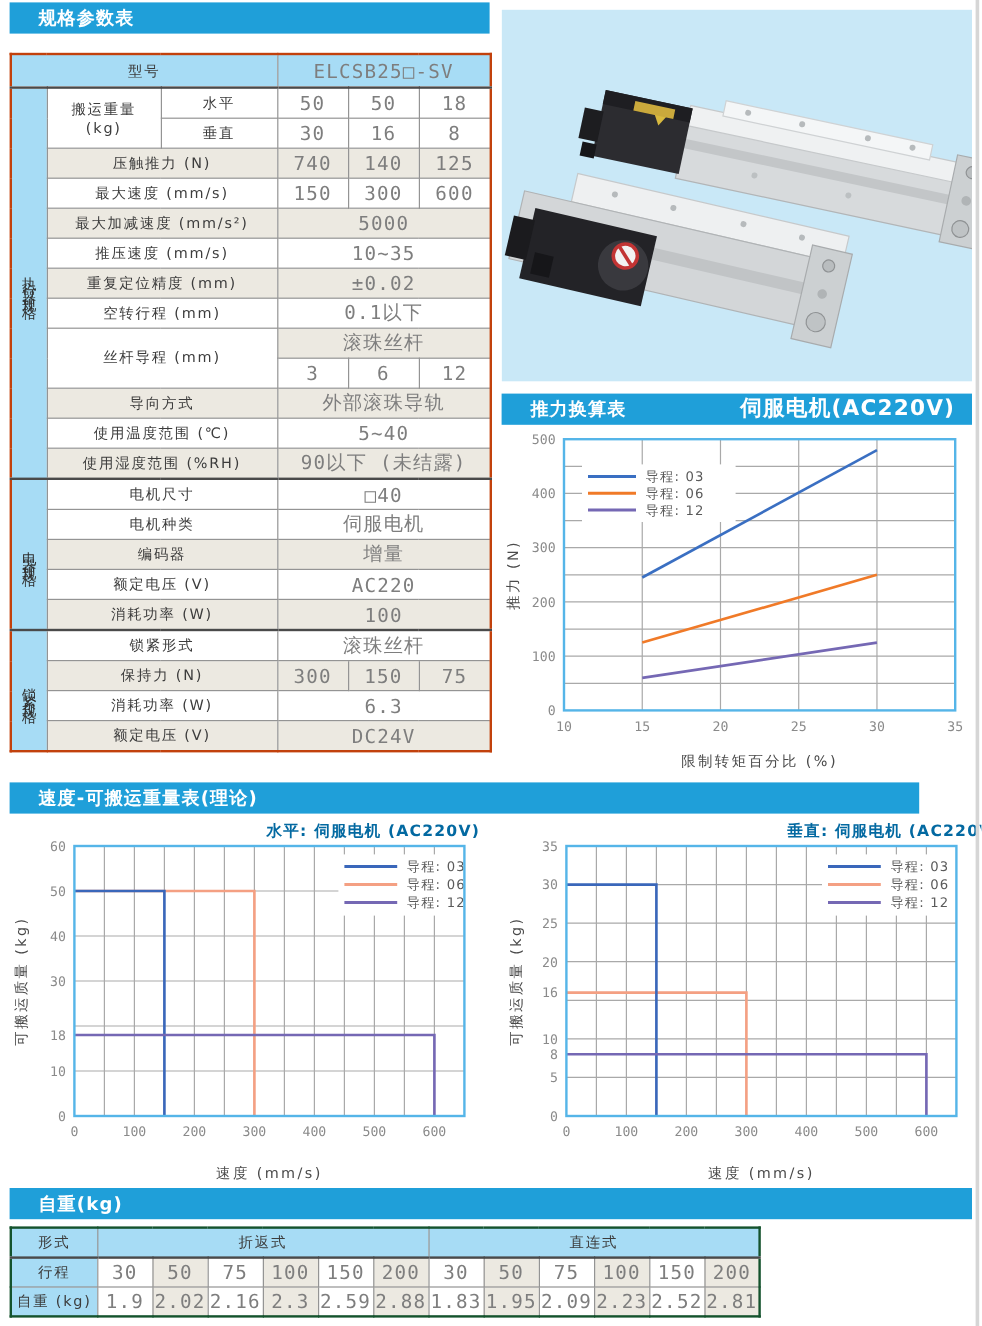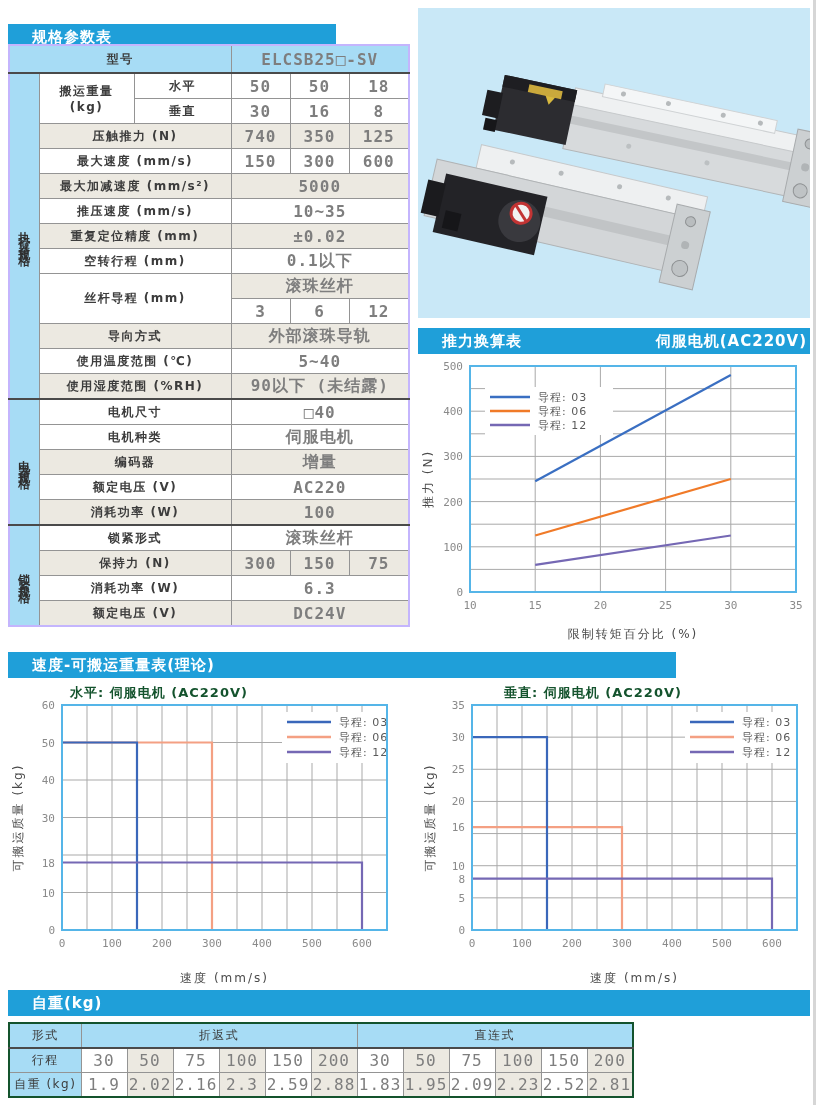--- a/index.html
+++ b/index.html
@@ -3,60 +3,60 @@
 <meta charset="utf-8">
 <style>
   html,body{margin:0;padding:0;background:#fff;}
   .page{position:relative;width:818px;height:1105px;background:#ffffff;
         font-family:"DejaVu Sans",sans-serif;overflow:hidden;}
   .page-edge{position:absolute;right:2px;top:0;bottom:0;width:3px;background:#d6d6d6;}
 
   
   .bar{position:absolute;height:26px;background:#1f9fd9;color:#fff;font-weight:bold;
        font-size:15px;line-height:26px;padding-left:24px;box-sizing:border-box;letter-spacing:1px;}
-  .bar .bar-right{position:absolute;right:3px;top:0;font-size:15px;}
+  .bar .bar-right{position:absolute;right:14px;top:0;font-size:18px;}
 
   
   table{border-collapse:collapse;table-layout:fixed;}
-  .spec{position:absolute;left:8px;top:44px;width:400px;border:2px solid #c4b5fd;font-weight:bold;}
+  .spec{position:absolute;left:8px;top:44px;width:400px;border:2px solid #c2410c;}
   .spec td{border:1px solid #949494;height:24px;text-align:center;vertical-align:middle;
            padding:0;overflow:hidden;}
   .lbl{font-size:12px;color:#3c3c3c;letter-spacing:1.5px;}
   .val{font-family:"DejaVu Sans Mono",monospace;font-size:16px;color:#7e7e7e;letter-spacing:1px;}
   .hd{background:#a7dcf5;}
   .hd td, td.hd{background:#a7dcf5;}
   .bg-b td{background:#ece9e1;}
   td.wbg{background:#ffffff;}
   td.cat{background:#a7dcf5;}
   .vtxt{writing-mode:vertical-rl;text-orientation:upright;margin:0 auto;
         font-size:12px;color:#2f2f2f;letter-spacing:6px;line-height:14px;}
   tr.sec td{border-top:2px solid #4a4a4a;}
   tr.mrow td{height:26px;border-bottom:2px solid #4a4a4a;}
 
   
-  .chart-title{position:absolute;font-size:13px;font-weight:bold;color:#14532d;
-               text-align:left;letter-spacing:1px;}
+  .chart-title{position:absolute;font-size:13px;font-weight:bold;color:#0369a1;
+               text-align:right;letter-spacing:1px;}
   svg text.tick{font-family:"DejaVu Sans Mono",monospace;font-size:11px;fill:#8a8a8a;}
   svg text.axl{font-family:"DejaVu Sans",sans-serif;font-size:12px;fill:#4a4a4a;letter-spacing:2px;}
   svg text.lgt{font-family:"DejaVu Sans",sans-serif;font-size:11px;fill:#5a5a5a;letter-spacing:1px;}
 
   
   .wt{position:absolute;left:8px;top:1022px;width:624px;border:2px solid #14532d;}
   .wt td{border:1px solid #949494;height:23px;text-align:center;vertical-align:middle;padding:0;}
   .wt tr:first-child td{border-bottom:2px solid #4a4a4a;}
   td.cb{background:#ece9e1;}
 
   .photo{position:absolute;left:418px;top:8px;width:392px;height:310px;}
 </style>
 </head>
 <body>
 
 <div class="page">
 
-  <div class="bar" style="left:8px;top:24px;width:328px;">规格参数表</div>
+  <div class="bar" style="left:8px;top:2px;width:400px;">规格参数表</div>
 
   <svg class="photo" viewBox="0 0 392 310">
     <rect width="392" height="310" fill="#c9e8f7"></rect>
 
     <g transform="translate(100,82) rotate(12)">
       <rect x="56" y="-2" width="232" height="50" fill="#d7dadc" stroke="#b2b5b7"></rect>
       <rect x="56" y="14" width="232" height="8" fill="#c3c6c8"></rect>
       <rect x="56" y="-14" width="232" height="17" fill="#eff1f2" stroke="#c6c9cb"></rect>
       <rect x="84" y="-24" width="176" height="13" fill="#f4f6f7" stroke="#cfd2d4"></rect>
       <circle cx="104" cy="-18" r="2.5" fill="#b6babc"></circle>
@@ -131,21 +131,21 @@
     </tr>
     <tr>
       <td class="lbl">垂直</td>
       <td class="val">30</td>
       <td class="val">16</td>
       <td class="val">8</td>
     </tr>
     <tr class="bg-b">
       <td colspan="2" class="lbl">压触推力 (N)</td>
       <td class="val">740</td>
-      <td class="val">350</td>
+      <td class="val">140</td>
       <td class="val">125</td>
     </tr>
     <tr>
       <td colspan="2" class="lbl">最大速度 (mm/s)</td>
       <td class="val">150</td>
       <td class="val">300</td>
       <td class="val">600</td>
     </tr>
     <tr class="bg-b">
       <td colspan="2" class="lbl">最大加减速度 (mm/s²)</td>
@@ -270,21 +270,21 @@
       <text x="45" y="240" text-anchor="end" class="tick">0</text>
       <text x="45" y="194.8" text-anchor="end" class="tick">100</text>
       <text x="45" y="149.6" text-anchor="end" class="tick">200</text>
       <text x="45" y="104.4" text-anchor="end" class="tick">300</text>
       <text x="45" y="59.19999999999999" text-anchor="end" class="tick">400</text>
       <text x="45" y="14" text-anchor="end" class="tick">500</text>
       <text x="215" y="282" text-anchor="middle" class="axl">限制转矩百分比 (%)</text>
       <text text-anchor="middle" class="axl" transform="translate(14,123) rotate(-90)">推力 (N)</text>
     </svg>
 
-  <div class="bar" style="left:8px;top:652px;width:668px;">速度-可搬运重量表(理论)</div>
+  <div class="bar" style="left:8px;top:652px;width:758px;">速度-可搬运重量表(理论)</div>
 
   <div class="chart-title" style="left:70px;top:684px;width:330px;">水平: 伺服电机 (AC220V)</div>
   <svg width="400" height="292" style="position:absolute;left:8px;top:700px;">
       <line x1="54" x2="379" y1="192.5" y2="192.5" stroke="#a9a9a9" stroke-width="1"></line>
       <line x1="54" x2="379" y1="155" y2="155" stroke="#a9a9a9" stroke-width="1"></line>
       <line x1="54" x2="379" y1="117.5" y2="117.5" stroke="#a9a9a9" stroke-width="1"></line>
       <line x1="54" x2="379" y1="80" y2="80" stroke="#a9a9a9" stroke-width="1"></line>
       <line x1="54" x2="379" y1="42.5" y2="42.5" stroke="#a9a9a9" stroke-width="1"></line>
       <line x1="79" x2="79" y1="5" y2="230" stroke="#a9a9a9" stroke-width="1"></line>
       <line x1="104" x2="104" y1="5" y2="230" stroke="#a9a9a9" stroke-width="1"></line>

